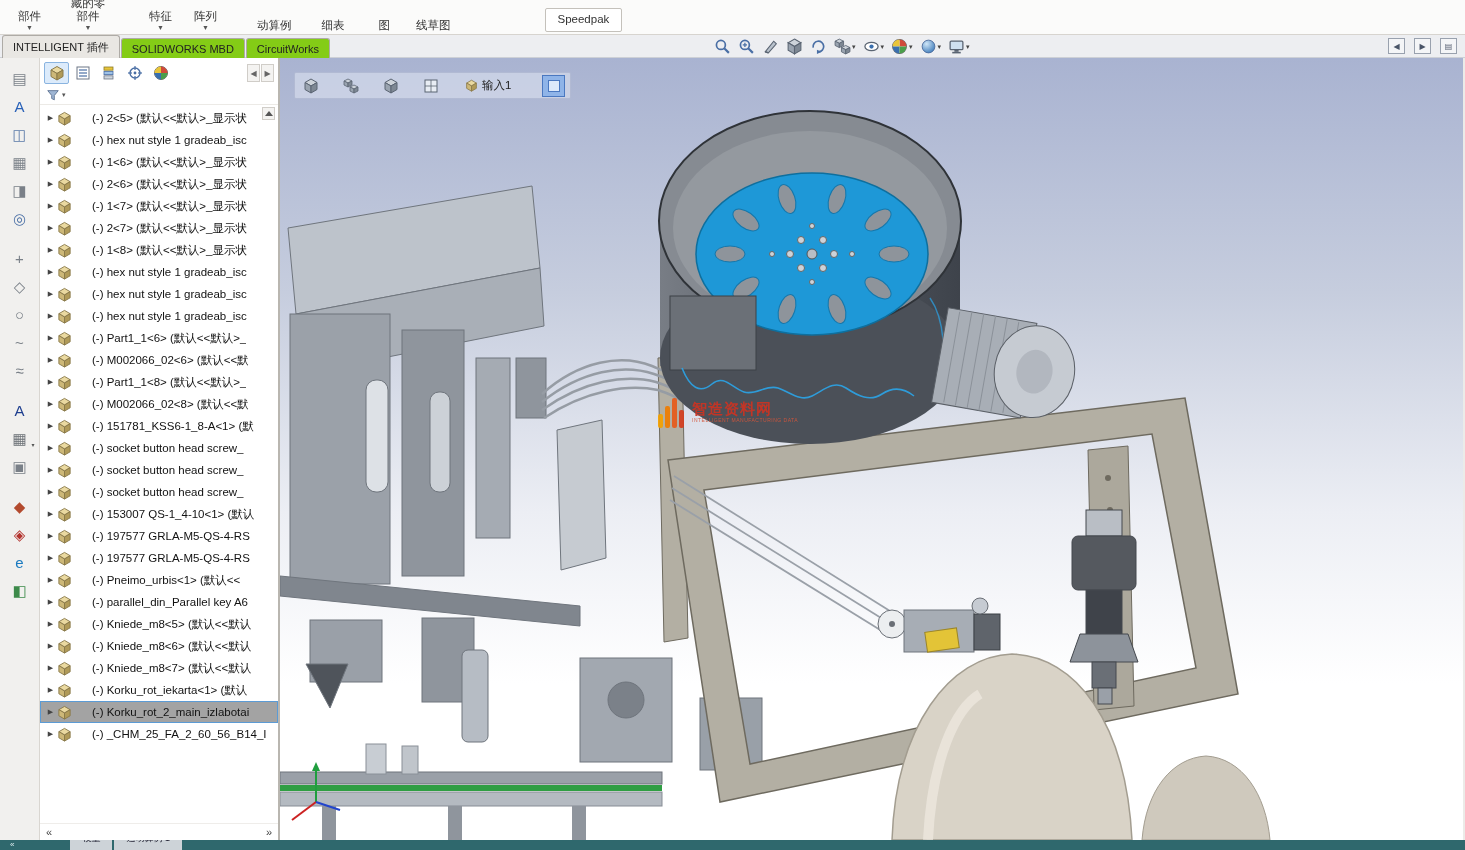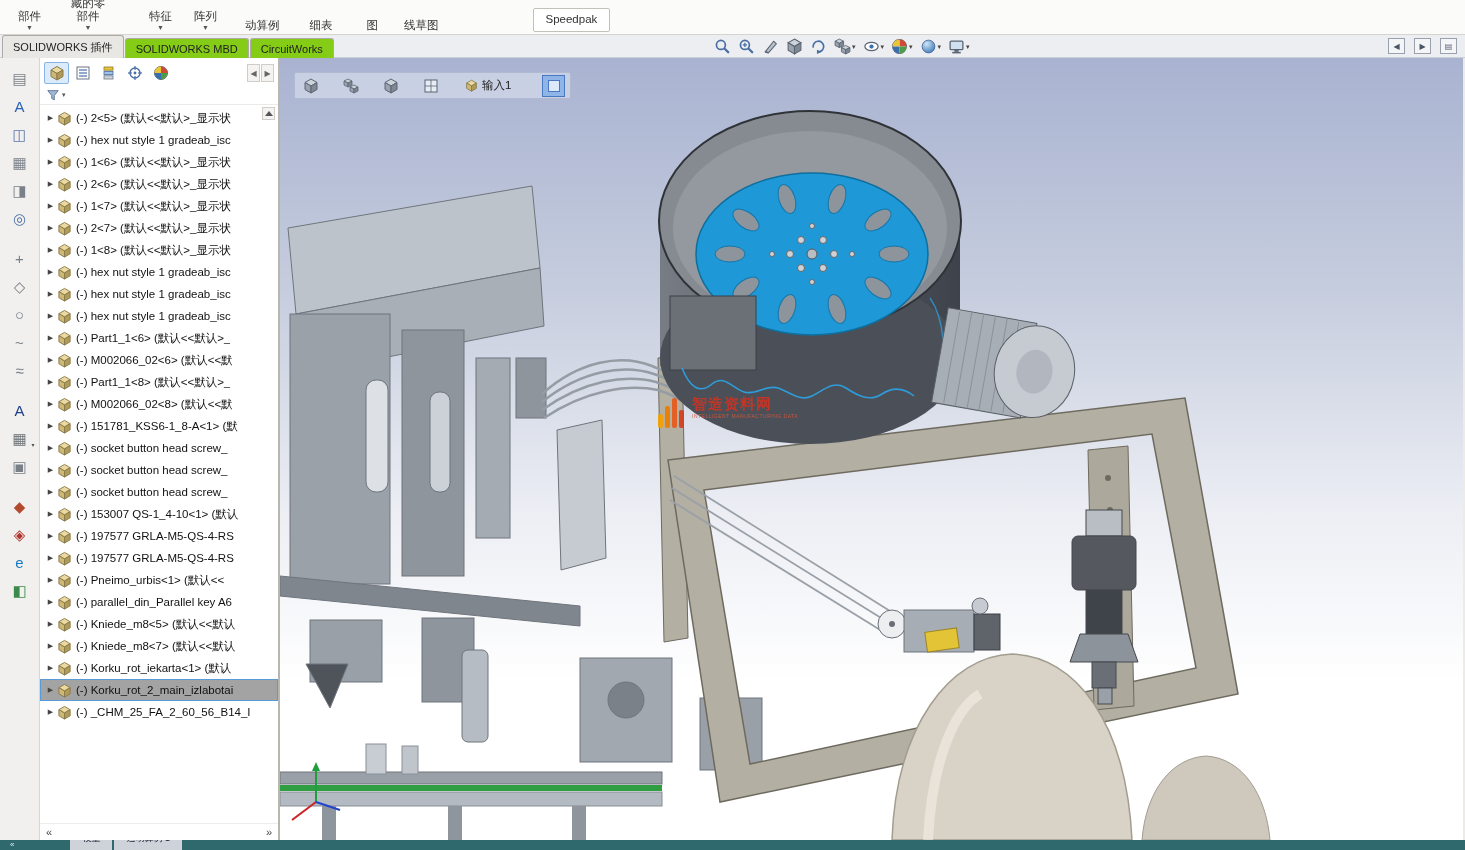--- a/index.html
+++ b/index.html
@@ -8,21 +8,21 @@
 
 
 .ribbon{position:absolute;left:0;top:0;width:100%;height:35px;background:#fbfbfa;border-bottom:1px solid #d7d4cf;display:flex;align-items:flex-end;padding:0 6px;overflow:hidden}
 .ribbon-btn{display:flex;flex-direction:column;justify-content:flex-end;align-items:center;font-size:11.5px;color:#333;padding:1px 8px 2px;line-height:1.15;white-space:pre-line;text-align:center}
 .ribbon-btn .rb-caret{font-size:7px;color:#555;margin-top:1px}
 .ribbon-btn.boxed{border:1px solid #c4c1bb;background:#fff;border-radius:2px;justify-content:center;padding:4px 12px 5px;margin-bottom:2px}
 .ribbon-btn:nth-child(1){margin-left:4px}
 .ribbon-btn:nth-child(2){margin-left:8px;width:62px}
 .ribbon-btn:nth-child(3){margin-left:22px}
 .ribbon-btn:nth-child(4){margin-left:6px}
-.ribbon-btn:nth-child(5){margin-left:12px}
+.ribbon-btn:nth-child(5){margin-left:24px}
 .ribbon-btn:nth-child(6){margin-left:14px}
 .ribbon-btn:nth-child(7){margin-left:18px}
 .ribbon-btn:nth-child(8){margin-left:10px}
 .ribbon-btn:nth-child(9){margin-left:86px}
 
 
 .tabrow{position:absolute;top:35px;left:0;width:100%;height:23px;background:#edeef1;border-bottom:1px solid #cdd0d6}
 .addin-tabs{position:absolute;left:2px;bottom:-1px;display:flex;align-items:flex-end;height:23px}
 .addin-tab{font-size:11px;color:#222;background:#84cc16;border:1px solid #aeaba6;border-bottom:none;border-radius:3px 3px 0 0;padding:4px 10px 3px;margin-right:1px;white-space:nowrap}
 .addin-tab.active{background:#e9e7e3}
@@ -48,37 +48,37 @@
 .ptab svg{width:16px;height:16px}
 .ptab-scroll{margin-left:auto;display:flex;gap:1px;padding-right:2px}
 .ptab-scroll span{font-size:8px;color:#666;width:13px;height:18px;display:flex;align-items:center;justify-content:center;border:1px solid #d0cdc8;background:#f4f3f1}
 .filter-row{height:20px;display:flex;align-items:center;padding:0 6px;gap:2px;border-bottom:1px solid #eceae6}
 .filter-row svg{width:14px;height:14px}
 .filter-caret{font-size:7px;color:#555}
 .tree{flex:1;overflow:hidden;padding-top:2px;position:relative}
 .tree-row{height:22px;display:flex;align-items:center;padding-left:4px;font-size:11.5px;color:#111;white-space:nowrap;overflow:hidden}
 .tree-row .arrow{flex:0 0 13px;font-size:7px;color:#444;text-align:center}
 .tree-row .picon{flex:0 0 15px;width:15px;height:15px}
-.tree-row .lbl{margin-left:4px;overflow:hidden}
+.tree-row .lbl{margin-left:20px;overflow:hidden}
 .tree-row.selected{background:#a3a3a3;box-shadow:inset 0 0 0 1px #5b9bd5}
 .scroll-up{position:absolute;top:2px;right:3px;width:13px;height:13px;border:1px solid #d0cdc8;background:#f4f3f1;display:flex;align-items:center;justify-content:center}
 .scroll-up .tri{width:0;height:0;border-left:4px solid transparent;border-right:4px solid transparent;border-bottom:5px solid #555}
 .panel-bottom{height:17px;display:flex;justify-content:space-between;align-items:center;padding:0 6px;font-size:11px;color:#444;border-top:1px solid #efedea}
 
 
 .viewport{flex:1;position:relative;overflow:hidden}
 .scene{position:absolute;left:0;top:0}
 .breadcrumb{position:absolute;left:14px;top:14px;height:27px;display:flex;align-items:center;gap:18px;padding:2px 5px;background:rgba(224,229,243,0.55);border:1px solid rgba(150,160,190,0.45);border-radius:2px}
 .bc-icon{width:22px;height:22px;display:flex;align-items:center;justify-content:center}
 .bc-icon svg{width:16px;height:16px}
 .bc-label{display:flex;align-items:center;gap:4px;font-size:11.5px;color:#222;padding:0 5px}
 .bc-label svg{width:13px;height:13px}
 .bc-blue{width:23px;height:22px;margin-left:8px;background:#8fb4e8;border:1px solid #4a78c0;display:flex;align-items:center;justify-content:center}
 .bc-blue .sq{width:12px;height:12px;background:#dce9fb;border:1px solid #4a78c0}
-.watermark{position:absolute;left:378px;top:338px;display:flex;align-items:flex-start;gap:8px;opacity:.92}
+.watermark{position:absolute;left:378px;top:338px;display:flex;align-items:center;gap:8px;opacity:.92}
 .wm-bars{display:flex;align-items:flex-end;gap:2px;height:32px}
 .wm-bars i{display:block;width:5px;border-radius:2px}
 .wm-text .t1{font-size:15px;font-weight:bold;color:#cc3322;letter-spacing:1px;line-height:1.1}
 .wm-text .t2{font-size:5px;color:#d4553a;letter-spacing:.5px}
 
 
 .statusbar{position:absolute;left:0;bottom:0;width:100%;height:10px;background:#2f686d;display:flex;align-items:flex-end;overflow:hidden}
 .sb-left{color:#dfeef0;font-size:8px;margin-left:10px;line-height:10px}
 .sb-tabs{display:flex;gap:2px;margin-left:56px}
 .sb-tab{background:#cdd3d8;color:#223;font-size:9px;line-height:12px;height:18px;padding:0 12px;border-radius:3px 3px 0 0;overflow:hidden;white-space:nowrap}
@@ -214,21 +214,21 @@
     
   </div>
       <div class="ribbon-btn boxed">
     <span class="rb-label">Speedpak</span>
     
   </div>
     </div>
 
   <div class="tabrow">
     <div class="addin-tabs" id="addin-tabs">
-        <div class="addin-tab active">SOLIDWORKS 插件</div>
+        <div class="addin-tab active">INTELLIGENT 插件</div>
         <div class="addin-tab">SOLIDWORKS MBD</div>
         <div class="addin-tab">CircuitWorks</div>
       </div>
     <div class="headsup" id="headsup">
         <div class="hu-item">
     <svg>
             <use href="#sym-magnifier"></use>
           </svg>
 
   </div>
@@ -575,20 +575,27 @@
               <use href="#sym-part"></use>
             </svg>
     <span class="lbl">(-) parallel_din_Parallel key A6</span>
   </div>
           <div class="tree-row">
     <span class="arrow">▶</span>
     <svg class="picon">
               <use href="#sym-part"></use>
             </svg>
     <span class="lbl">(-) Kniede_m8&lt;5&gt; (默认&lt;&lt;默认</span>
+  </div>
+          <div class="tree-row">
+    <span class="arrow">▶</span>
+    <svg class="picon">
+              <use href="#sym-part"></use>
+            </svg>
+    <span class="lbl">(-) Kniede_m8&lt;6&gt; (默认&lt;&lt;默认</span>
   </div>
           <div class="tree-row">
     <span class="arrow">▶</span>
     <svg class="picon">
               <use href="#sym-part"></use>
             </svg>
     <span class="lbl">(-) Kniede_m8&lt;7&gt; (默认&lt;&lt;默认</span>
   </div>
           <div class="tree-row">
     <span class="arrow">▶</span>

